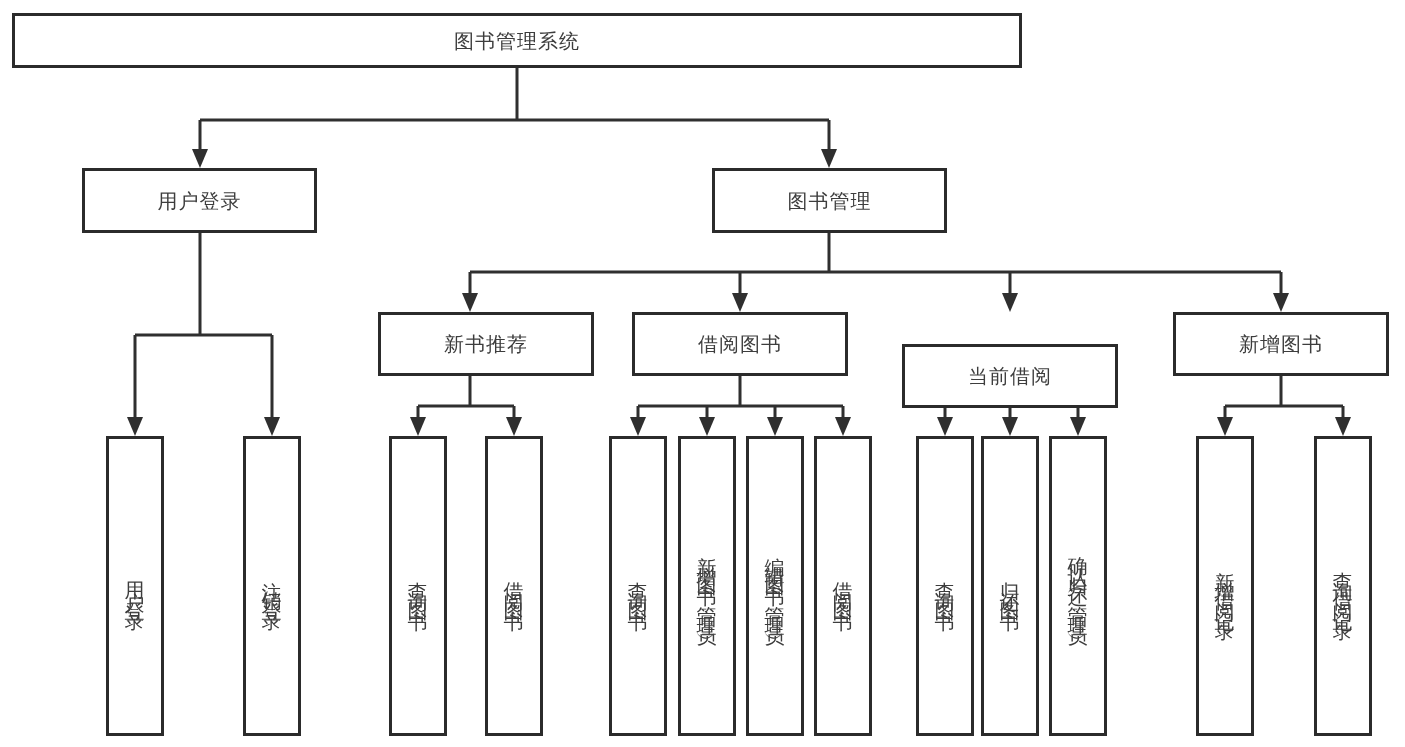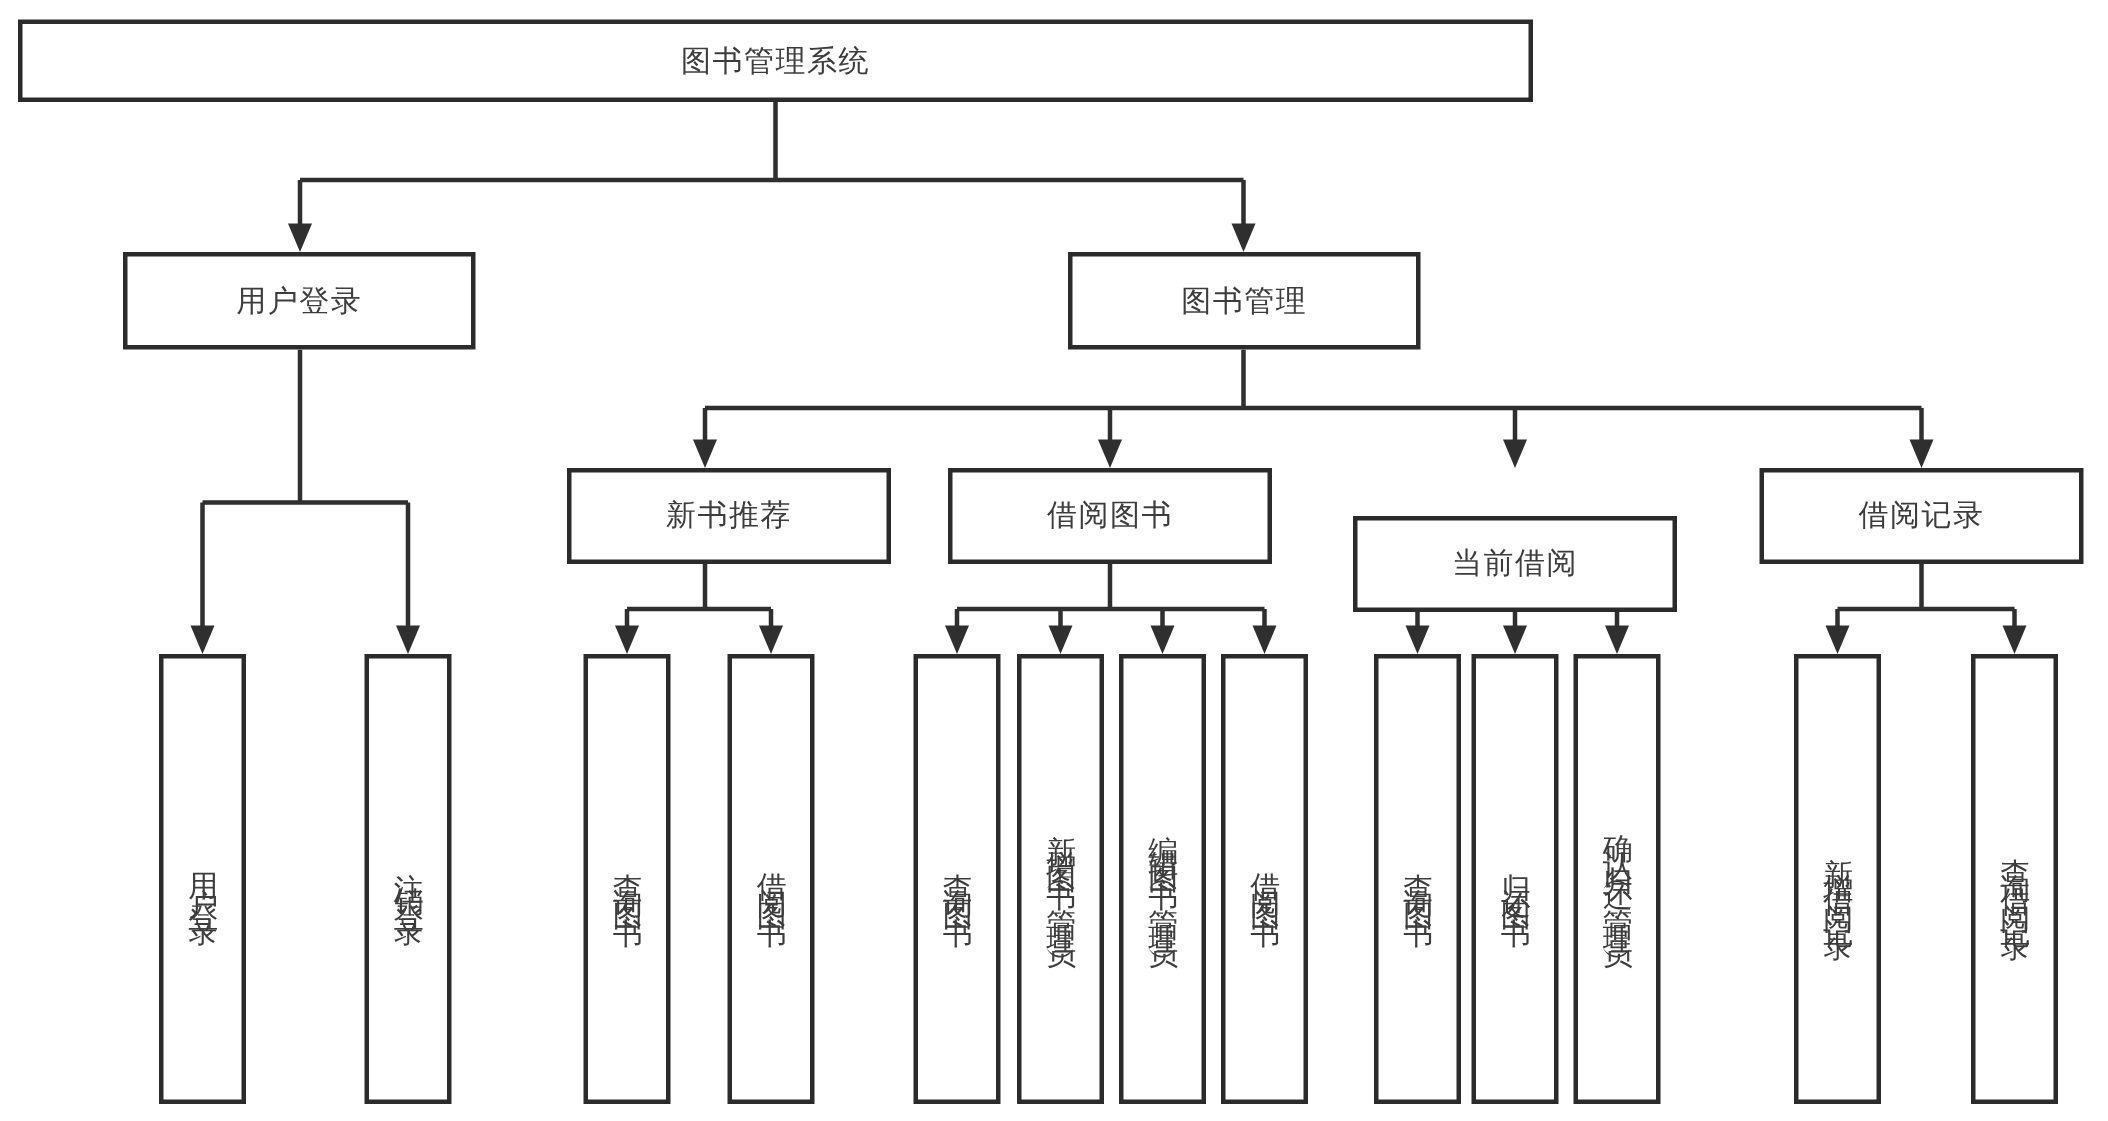--- a/index.html
+++ b/index.html
@@ -128,21 +128,21 @@
   <div class="node h" style="left:362px; top:312px; width:216px; height:64px;margin-left:16px;">
     <span>新书推荐</span>
   </div>
   <div class="node h" style="left:632px; top:312px; width:216px; height:64px;">
     <span>借阅图书</span>
   </div>
   <div class="node h" style="left:902px; top:312px; width:216px; height:64px;margin-top:32px;">
     <span>当前借阅</span>
   </div>
   <div class="node h" style="left:1173px; top:312px; width:216px; height:64px;">
-    <span>借阅记录</span>
+    <span>新增图书</span>
   </div>
 
   <div class="node vert" style="left:106px; top:436px; width:58px; height:300px;">
     <span>用户登录</span>
   </div>
   <div class="node vert" style="left:243px; top:436px; width:58px; height:300px;">
     <span>注销登录</span>
   </div>
 
   <div class="node vert" style="left:389px; top:436px; width:58px; height:300px;">

